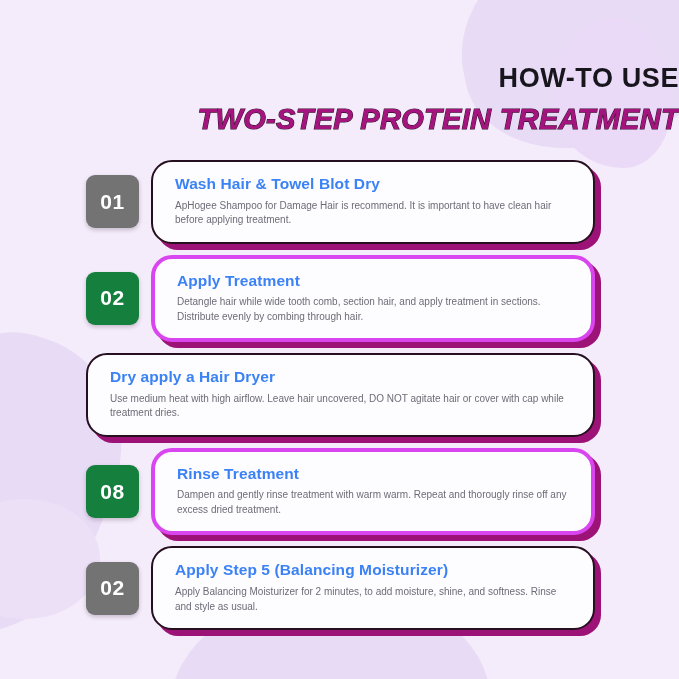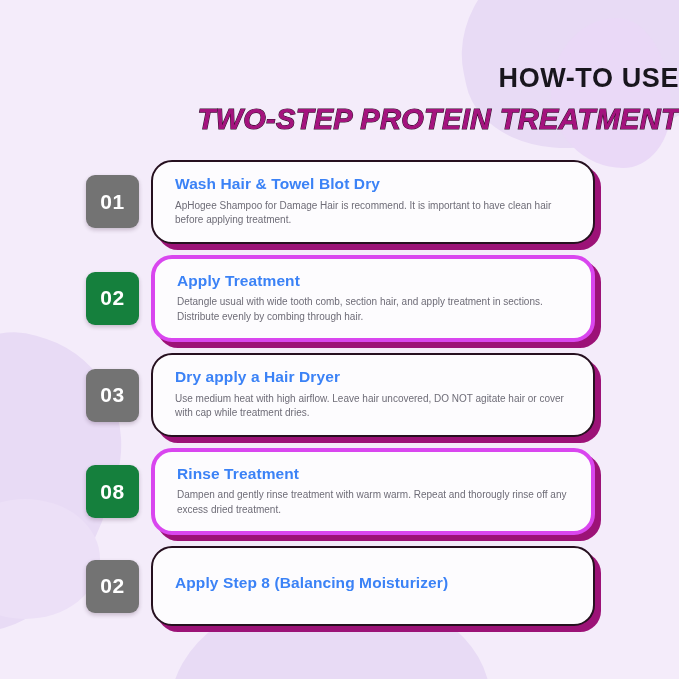--- a/index.html
+++ b/index.html
@@ -220,27 +220,26 @@
         </div>
       </div>
     </div>
 
     <div class="step-row">
       <div class="badge plum">02</div>
       <div class="card-wrap">
         <div class="card-shadow"></div>
         <div class="card outline-magenta">
           <div class="card-title">Apply Treatment</div>
-          <div class="card-body">Detangle usual with wide tooth comb, section hair, and apply treatment in sections. Distribute evenly by combing through hair.</div>
-        </div>
-      </div>
-    </div>
-
-    <div class="step-row">
-      <div class="badge magenta">03</div>
+          <div class="card-body">Detangle hair while wide tooth comb, section hair, and apply treatment in sections. Distribute evenly by combing through hair.</div>
+        </div>
+      </div>
+    </div>
+
+    <div class="step-row">
       <div class="card-wrap">
         <div class="card-shadow"></div>
         <div class="card outline-dark">
           <div class="card-title">Dry apply a Hair Dryer</div>
           <div class="card-body">Use medium heat with high airflow. Leave hair uncovered, DO NOT agitate hair or cover with cap while treatment dries.</div>
         </div>
       </div>
     </div>
 
     <div class="step-row">
@@ -252,19 +251,20 @@
           <div class="card-body">Dampen and gently rinse treatment with warm warm. Repeat and thorougly rinse off any excess dried treatment.</div>
         </div>
       </div>
     </div>
 
     <div class="step-row">
       <div class="badge magenta">02</div>
       <div class="card-wrap">
         <div class="card-shadow"></div>
         <div class="card outline-dark">
-          <div class="card-title">Apply Step 8 (Balancing Moisturizer)</div>
+          <div class="card-title">Apply Step 5 (Balancing Moisturizer)</div>
+          <div class="card-body">Apply Balancing Moisturizer for 2 minutes, to add moisture, shine, and softness. Rinse and style as usual.</div>
         </div>
       </div>
     </div>
 
   </div>
 </div>
 
 </body></html>

